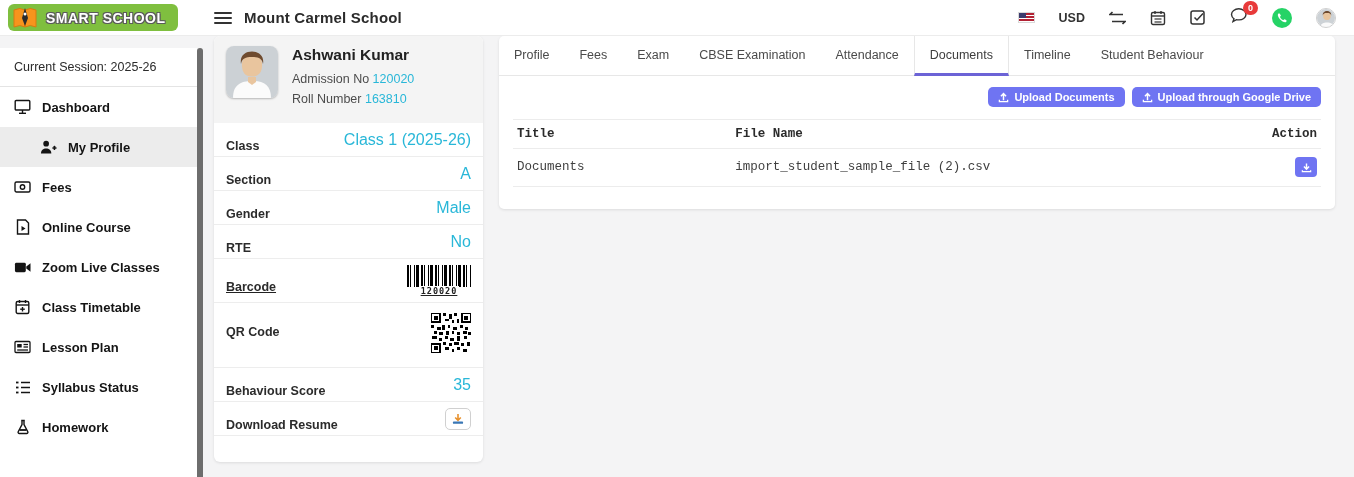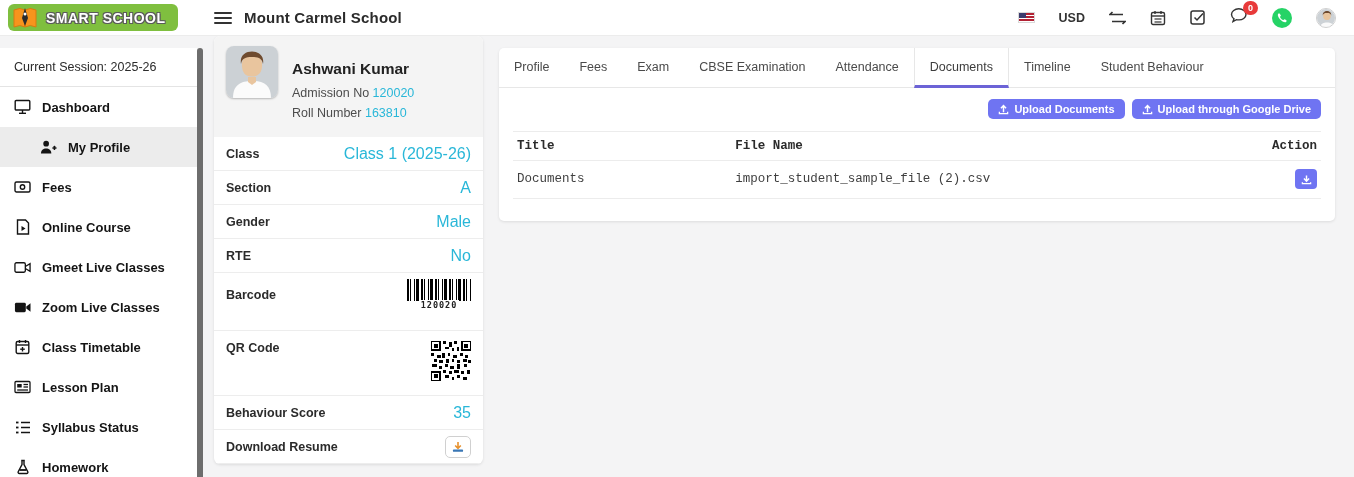--- a/index.html
+++ b/index.html
@@ -44,39 +44,39 @@
   
   .content { position:absolute; top:36px; left:203px; width:1151px; height:441px; }
 
   
   .pcard { position:absolute; left:11px; top:0; width:269px; min-height:426px; background:#fff;
            border-radius:6px; box-shadow:0 1px 3px rgba(0,0,0,.1); overflow:hidden; }
   .phead { background:#f4f4f4; padding:10px 12px 14px; display:flex; }
   .pphoto { width:52px; height:52px; border-radius:8px; overflow:hidden; flex:0 0 52px;
             box-shadow:0 1px 2px rgba(0,0,0,.25); }
   .pinfo { margin-left:14px; }
-  .pname { font-size:15.5px; font-weight:bold; color:#222; margin:14px 0 5px; }
+  .pname { font-size:15.5px; font-weight:bold; color:#222; margin:0 0 5px; }
   .pline { font-size:12.5px; color:#4c4c4c; line-height:20px; }
   .pline .cy { color:#29b7d8; }
   .prow { display:flex; align-items:center; justify-content:space-between; padding:0 12px;
           min-height:34px; border-bottom:1px solid #ededed; }
-  .prow .plabel { font-size:12.5px; font-weight:bold; color:#2b2b2b; }
+  .prow .plabel { font-size:12.5px; font-weight:bold; color:#2b2b2b;margin-top:12px; }
   .prow .pvalue { font-size:16px; color:#29b7d8; text-align:right; }
-  .prow.tall { min-height:44px; padding-top:6px; padding-bottom:20px; }
+  .prow.tall { min-height:44px; padding-top:6px; padding-bottom:6px;text-decoration:underline; }
   .prow.qr { align-items:flex-start; padding-top:10px; padding-bottom:10px; min-height:60px; }
   .barcode-box { display:flex; flex-direction:column; align-items:center; }
   .barcode-bars { width:64px; height:22px;
      background:repeating-linear-gradient(90deg,#000 0 2px,#fff 2px 3px,#000 3px 4px,#fff 4px 7px,#000 7px 8px,#fff 8px 9px,#000 9px 12px,#fff 12px 14px); }
   .barcode-num { font-family:"DejaVu Sans Mono", monospace; font-size:8.5px; font-weight:bold;
                  letter-spacing:1px; margin-top:-1px; background:#fff; padding:0 2px; }
   .resume-btn { width:26px; height:22px; border:1px solid #d0d0d0; border-radius:5px; background:#fff;
                 display:flex; align-items:center; justify-content:center; cursor:pointer; }
 
   
-  .mcard { position:absolute; left:296px; top:12px; width:836px; background:#fff; border-radius:5px;
+  .mcard { position:absolute; left:296px; top:0; width:836px; background:#fff; border-radius:5px;
            box-shadow:0 1px 3px rgba(0,0,0,.1); padding-bottom:22px; }
   .tabs { display:flex; border-bottom:1px solid #e7e7e7; }
   .tab { padding:12px 15px 10px; font-size:12.5px; color:#4a4a4a; cursor:pointer; border-bottom:3px solid transparent; }
   .tab.active { border-left:1px solid #e7e7e7; border-right:1px solid #e7e7e7;
                 border-bottom:3px solid #6c63d6; margin-bottom:-1px; color:#3d3d3d; }
   .btn-row { display:flex; justify-content:flex-end; gap:7px; padding:11px 14px 0; }
   .pbtn { background:#6f74f2; color:#fff; border:none; border-radius:5px; font-size:11px; font-weight:bold;
           padding:4px 10px; display:flex; align-items:center; gap:5px; cursor:pointer;
           font-family:"Liberation Sans", sans-serif; }
   .doc-table { width:calc(100% - 28px); margin:12px 14px 0; border-collapse:collapse;font-family:Liberation Mono, monospace; }
@@ -195,29 +195,20 @@
   <div class="sb-item">
     <span class="ico">
       <svg width="14" height="16" viewBox="0 0 14 16" fill="none" stroke="#141414" stroke-width="1.4">
         <path d="M1.5 1 h8 l3 3 v11 h-11 Z"></path>
         <path d="M5.5 7 L9.5 9.5 L5.5 12 Z" fill="#141414" stroke="none"></path>
       </svg>
     </span>
     <span class="lbl">Online Course</span>
   </div>
 
-  <div class="sb-item">
-    <span class="ico">
-      <svg width="18" height="13" viewBox="0 0 18 13" fill="none" stroke="#141414" stroke-width="1.4">
-        <rect x="1" y="1.5" width="11" height="10" rx="1.5"></rect>
-        <path d="M12 5.5 L17 2.5 V10.5 L12 7.5"></path>
-      </svg>
-    </span>
-    <span class="lbl">Gmeet Live Classes</span>
-  </div>
 
   <div class="sb-item">
     <span class="ico">
       <svg width="18" height="13" viewBox="0 0 18 13" fill="#141414">
         <rect x="1" y="1.5" width="11.5" height="10" rx="1.5"></rect>
         <path d="M13 5.5 L17.5 2 V11 L13 7.5 Z"></path>
       </svg>
     </span>
     <span class="lbl">Zoom Live Classes</span>
   </div>

